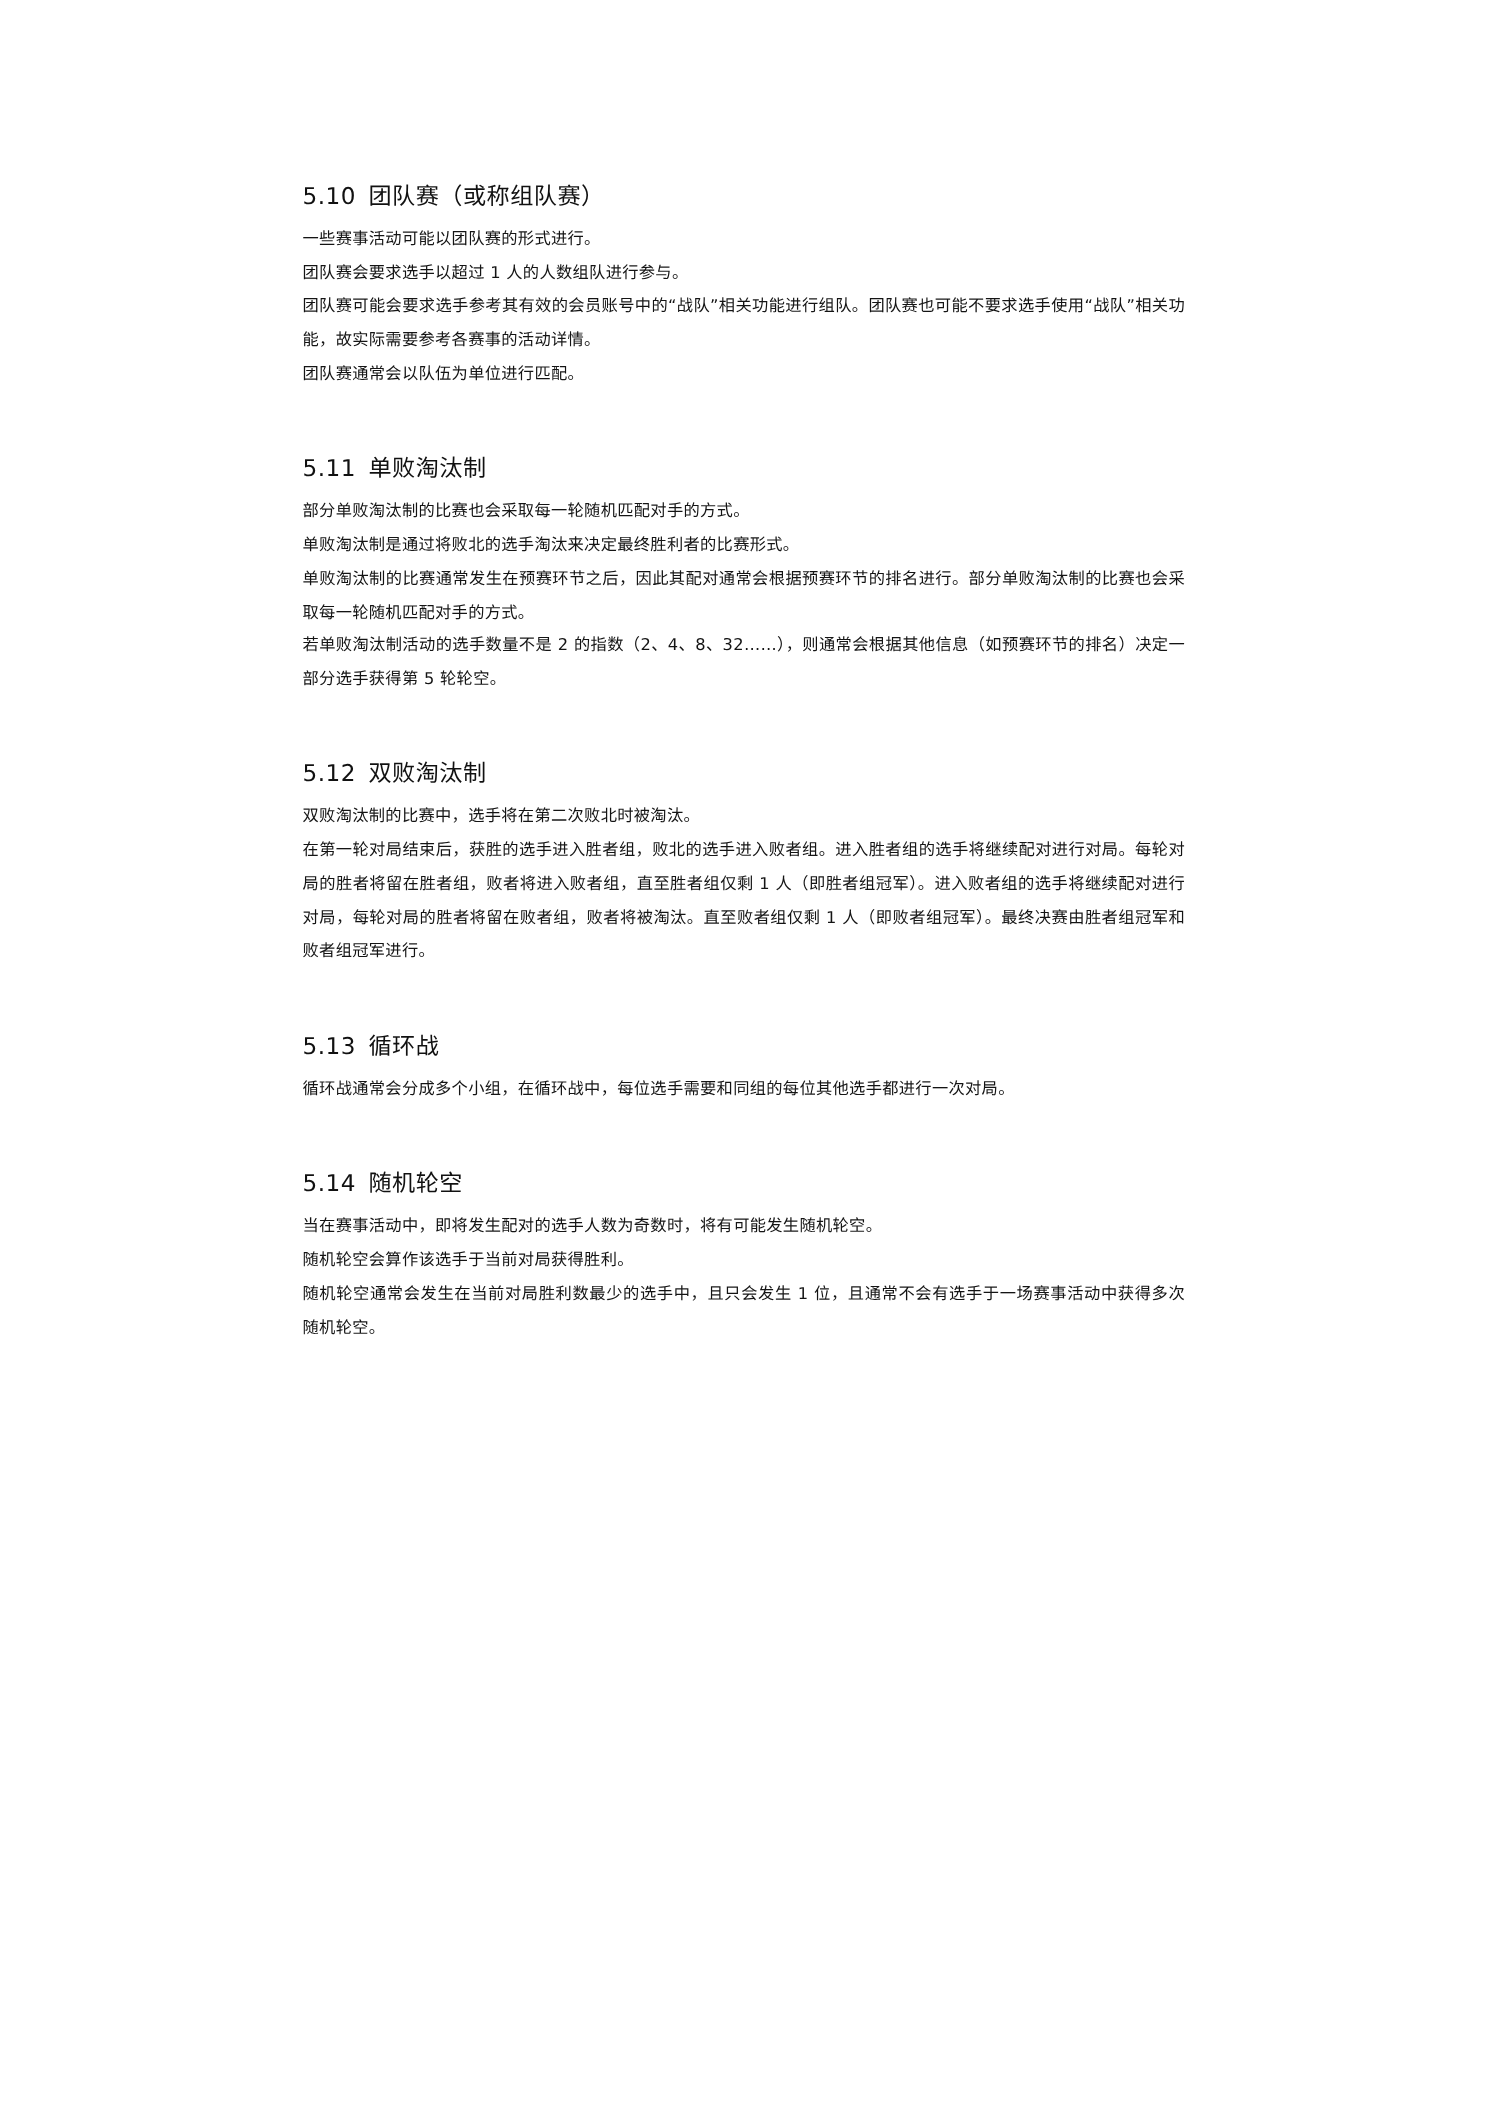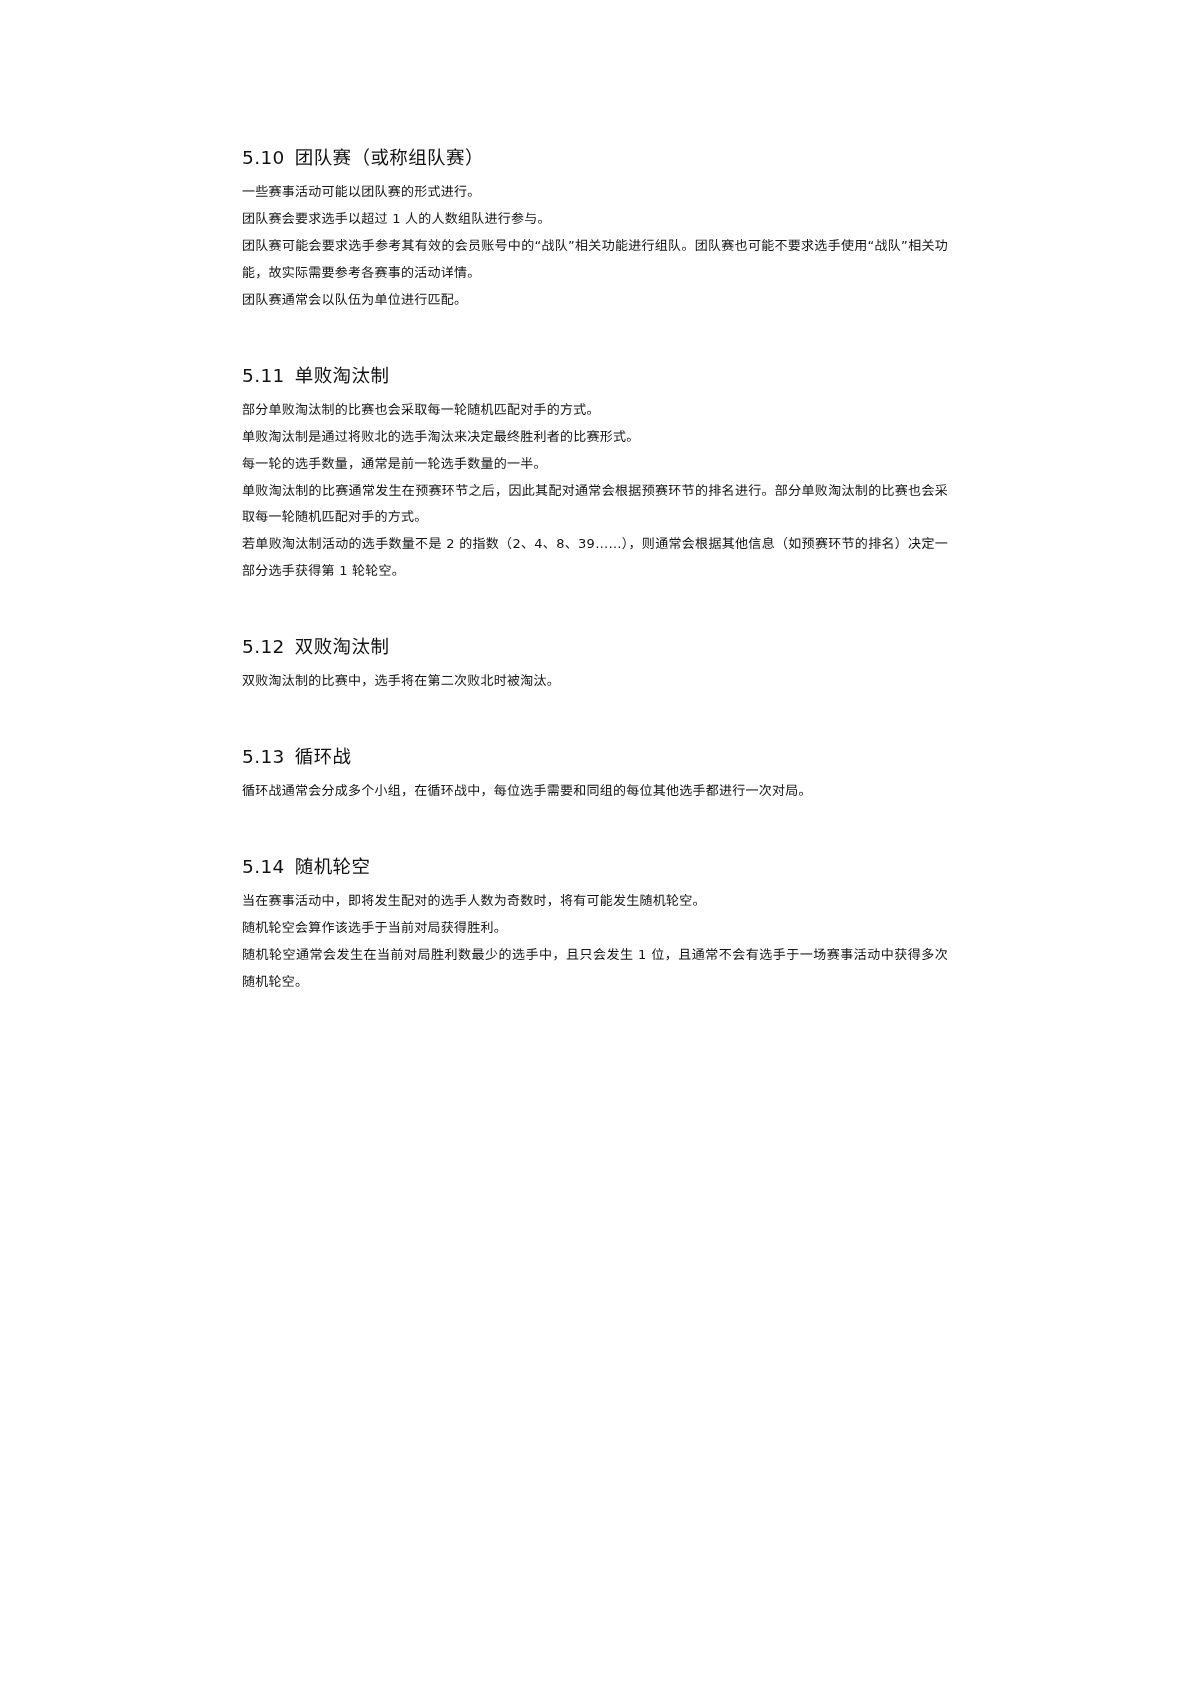--- a/index.html
+++ b/index.html
@@ -66,30 +66,30 @@
       <p class="para">团队赛可能会要求选手参考其有效的会员账号中的“战队”相关功能进行组队。团队赛也可能不要求选手使用“战队”相关功能，故实际需要参考各赛事的活动详情。</p>
       <p class="para">团队赛通常会以队伍为单位进行匹配。</p>
     </div>
 
     <div class="section">
       <h2 class="heading">
         <span class="num">5.11</span><span>单败淘汰制</span>
       </h2>
       <p class="para">部分单败淘汰制的比赛也会采取每一轮随机匹配对手的方式。</p>
       <p class="para">单败淘汰制是通过将败北的选手淘汰来决定最终胜利者的比赛形式。</p>
-      <p class="para">每一轮的选手数量，通常是前一轮选手数量的一半。</p>
       <p class="para">单败淘汰制的比赛通常发生在预赛环节之后，因此其配对通常会根据预赛环节的排名进行。部分单败淘汰制的比赛也会采取每一轮随机匹配对手的方式。</p>
-      <p class="para">若单败淘汰制活动的选手数量不是 2 的指数（2、4、8、39……），则通常会根据其他信息（如预赛环节的排名）决定一部分选手获得第 1 轮轮空。</p>
+      <p class="para">若单败淘汰制活动的选手数量不是 2 的指数（2、4、8、32……），则通常会根据其他信息（如预赛环节的排名）决定一部分选手获得第 5 轮轮空。</p>
     </div>
 
     <div class="section">
       <h2 class="heading">
         <span class="num">5.12</span><span>双败淘汰制</span>
       </h2>
       <p class="para">双败淘汰制的比赛中，选手将在第二次败北时被淘汰。</p>
+      <p class="para">在第一轮对局结束后，获胜的选手进入胜者组，败北的选手进入败者组。进入胜者组的选手将继续配对进行对局。每轮对局的胜者将留在胜者组，败者将进入败者组，直至胜者组仅剩 1 人（即胜者组冠军）。进入败者组的选手将继续配对进行对局，每轮对局的胜者将留在败者组，败者将被淘汰。直至败者组仅剩 1 人（即败者组冠军）。最终决赛由胜者组冠军和败者组冠军进行。</p>
     </div>
 
     <div class="section">
       <h2 class="heading">
         <span class="num">5.13</span><span>循环战</span>
       </h2>
       <p class="para">循环战通常会分成多个小组，在循环战中，每位选手需要和同组的每位其他选手都进行一次对局。</p>
     </div>
 
     <div class="section">

